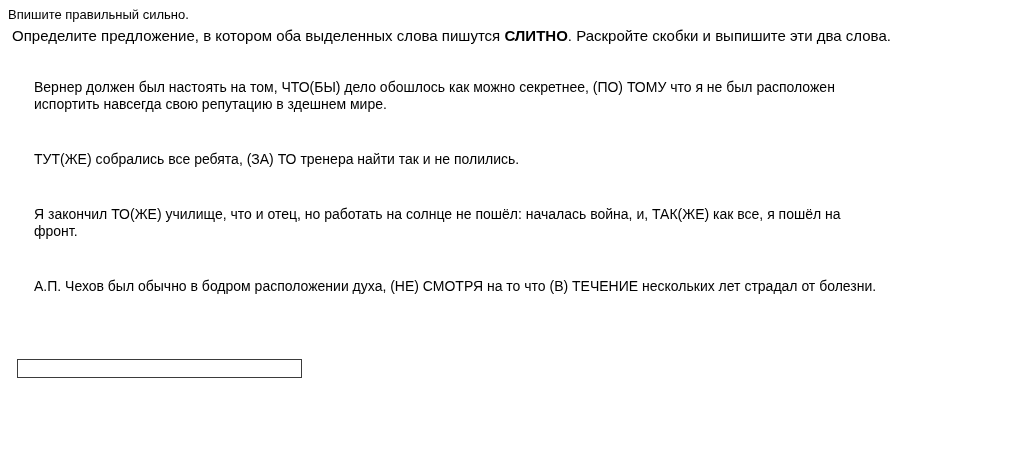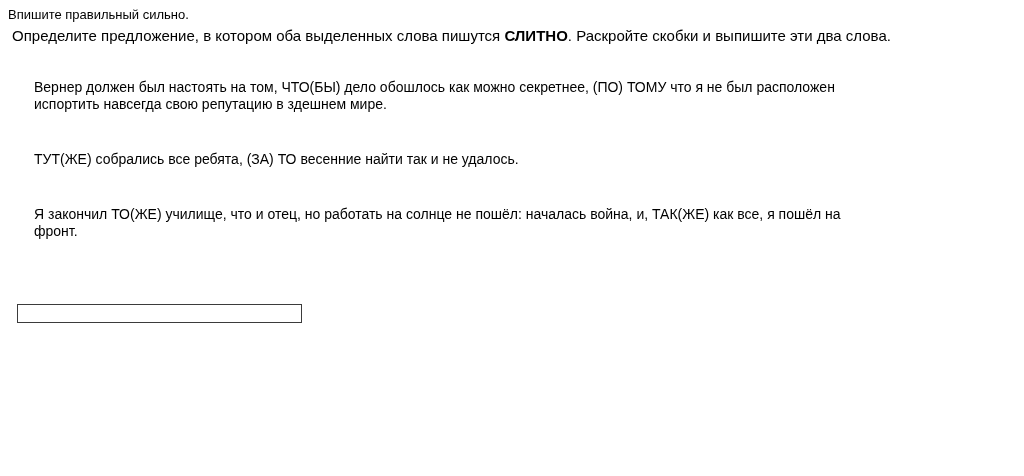--- a/index.html
+++ b/index.html
@@ -63,22 +63,23 @@
 
 <div class="page">
 
   <p class="instruction">Впишите правильный сильно.</p>
 
   <p class="question"><span>Определите предложение, в котором оба выделенных слова пишутся </span><b>СЛИТНО</b><span>. Раскройте скобки и выпишите эти два слова.</span></p>
 
   <div class="options">
     <p class="option">Вернер должен был настоять на том, ЧТО(БЫ) дело обошлось как можно секретнее, (ПО) ТОМУ что я не был расположен
 испортить навсегда свою репутацию в здешнем мире.</p>
-    <p class="option">ТУТ(ЖЕ) собрались все ребята, (ЗА) ТО весенние найти так и не удалось.</p>
+    <p class="option">ТУТ(ЖЕ) собрались все ребята, (ЗА) ТО тренера найти так и не полились.</p>
     <p class="option">Я закончил ТО(ЖЕ) училище, что и отец, но работать на солнце не пошёл: началась война, и, ТАК(ЖЕ) как все, я пошёл на
 фронт.</p>
+    <p class="option">А.П. Чехов был обычно в бодром расположении духа, (НЕ) СМОТРЯ на то что (В) ТЕЧЕНИЕ нескольких лет страдал от болезни.</p>
   </div>
 
   <div class="answer-row">
     <input class="answer-input" type="text" value="" style="">
   </div>
 
 </div>
 
 </body></html>

